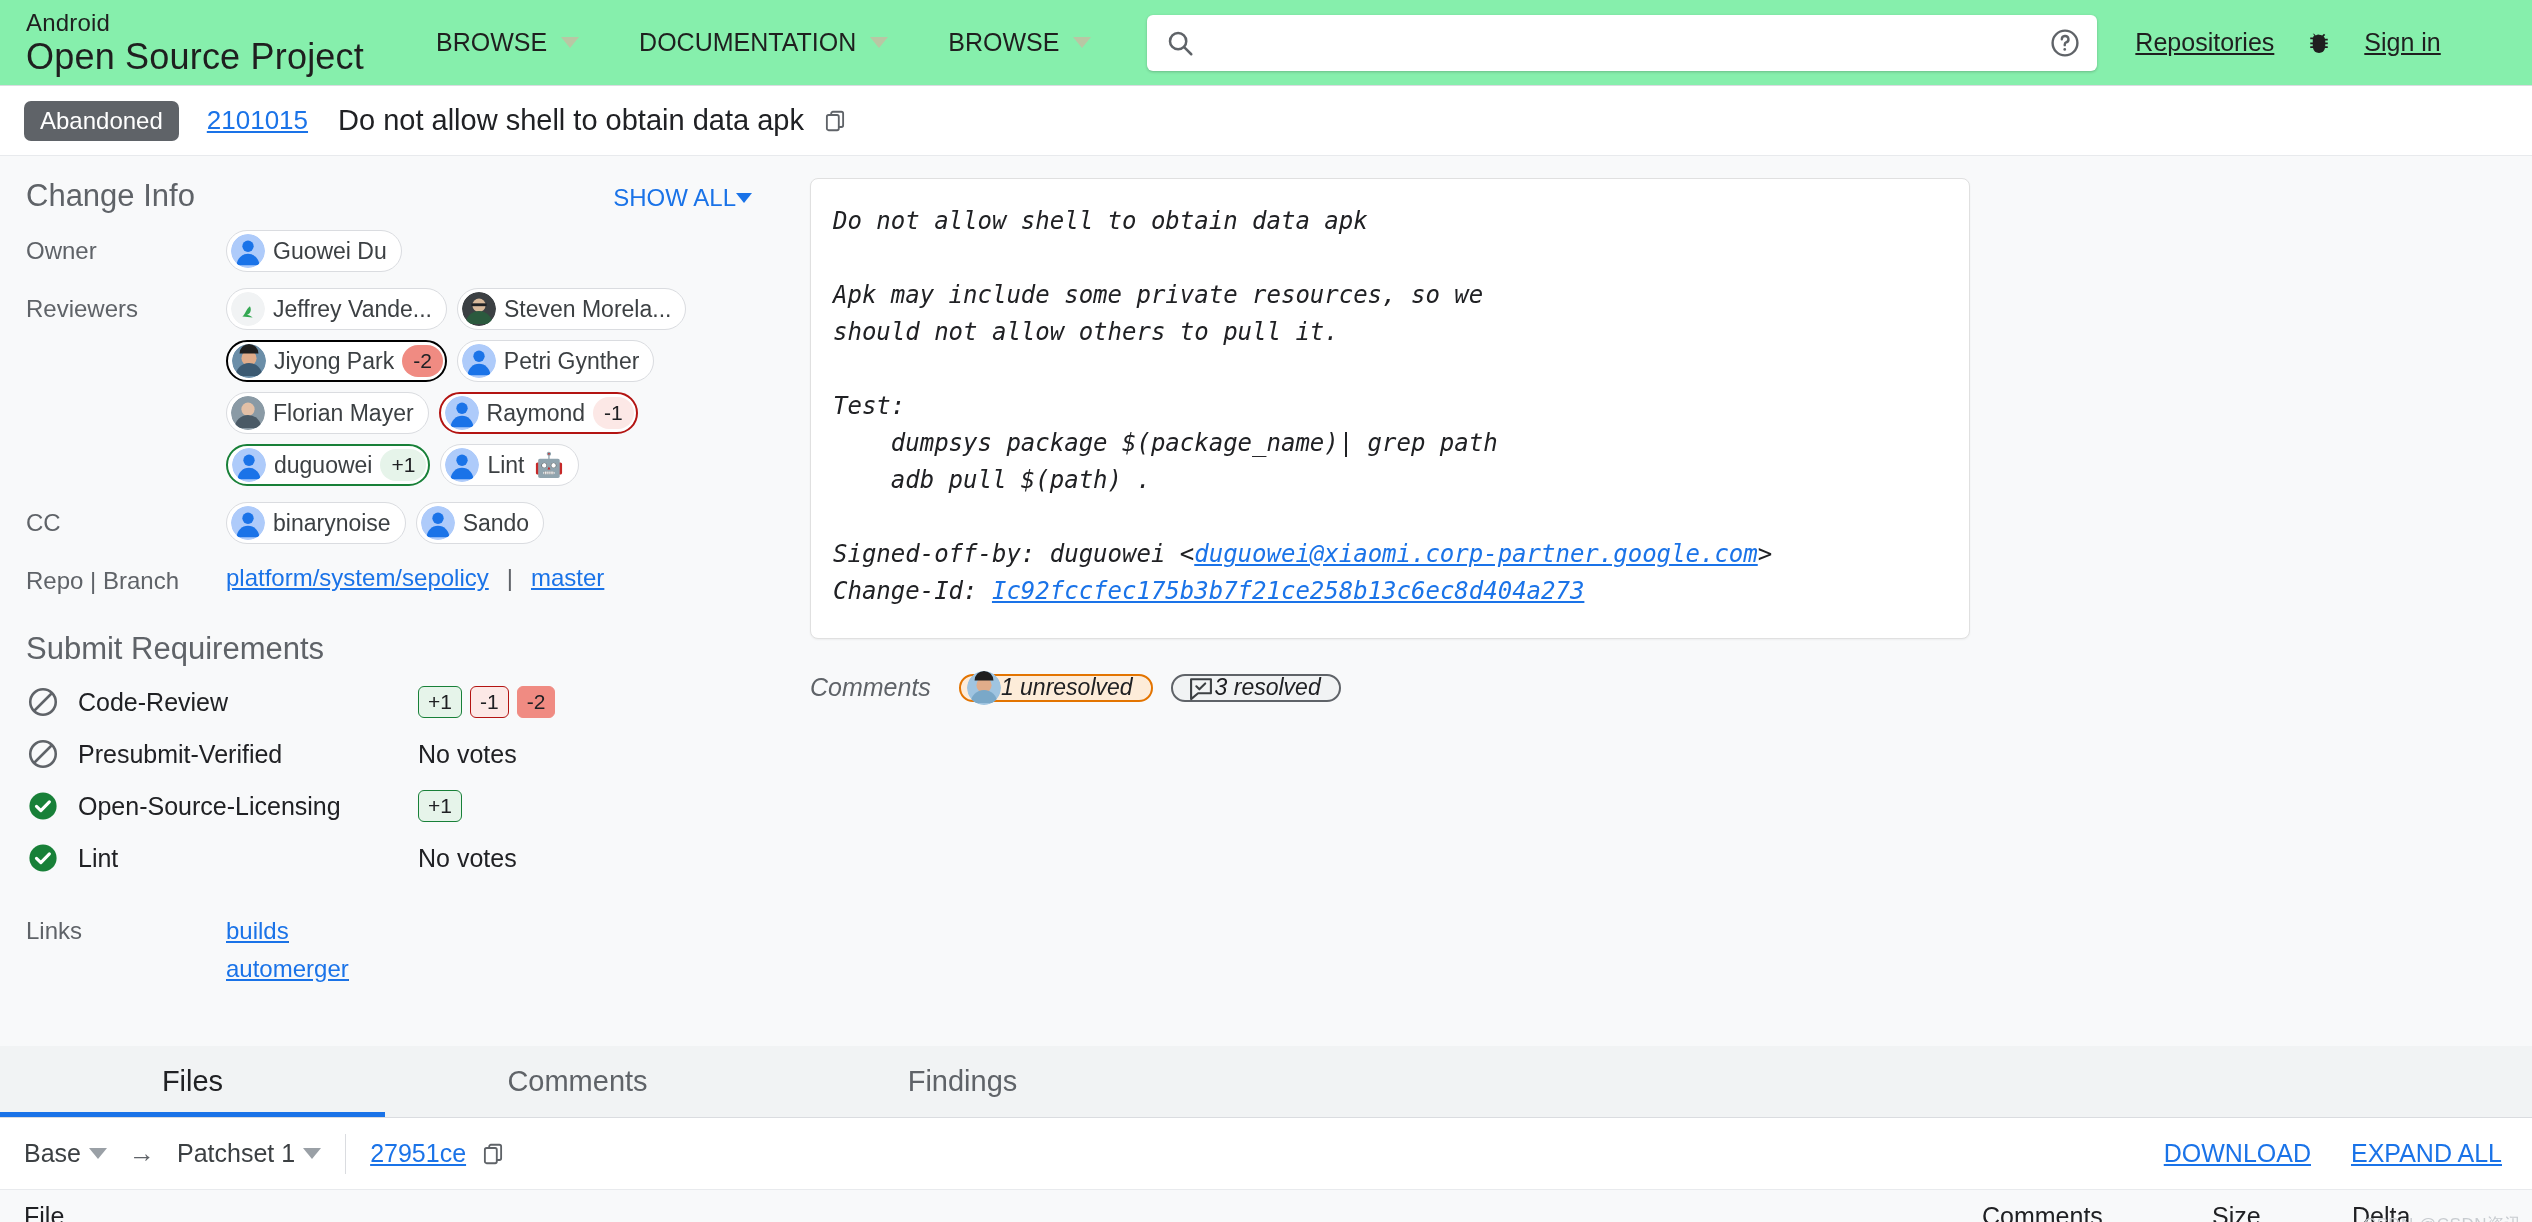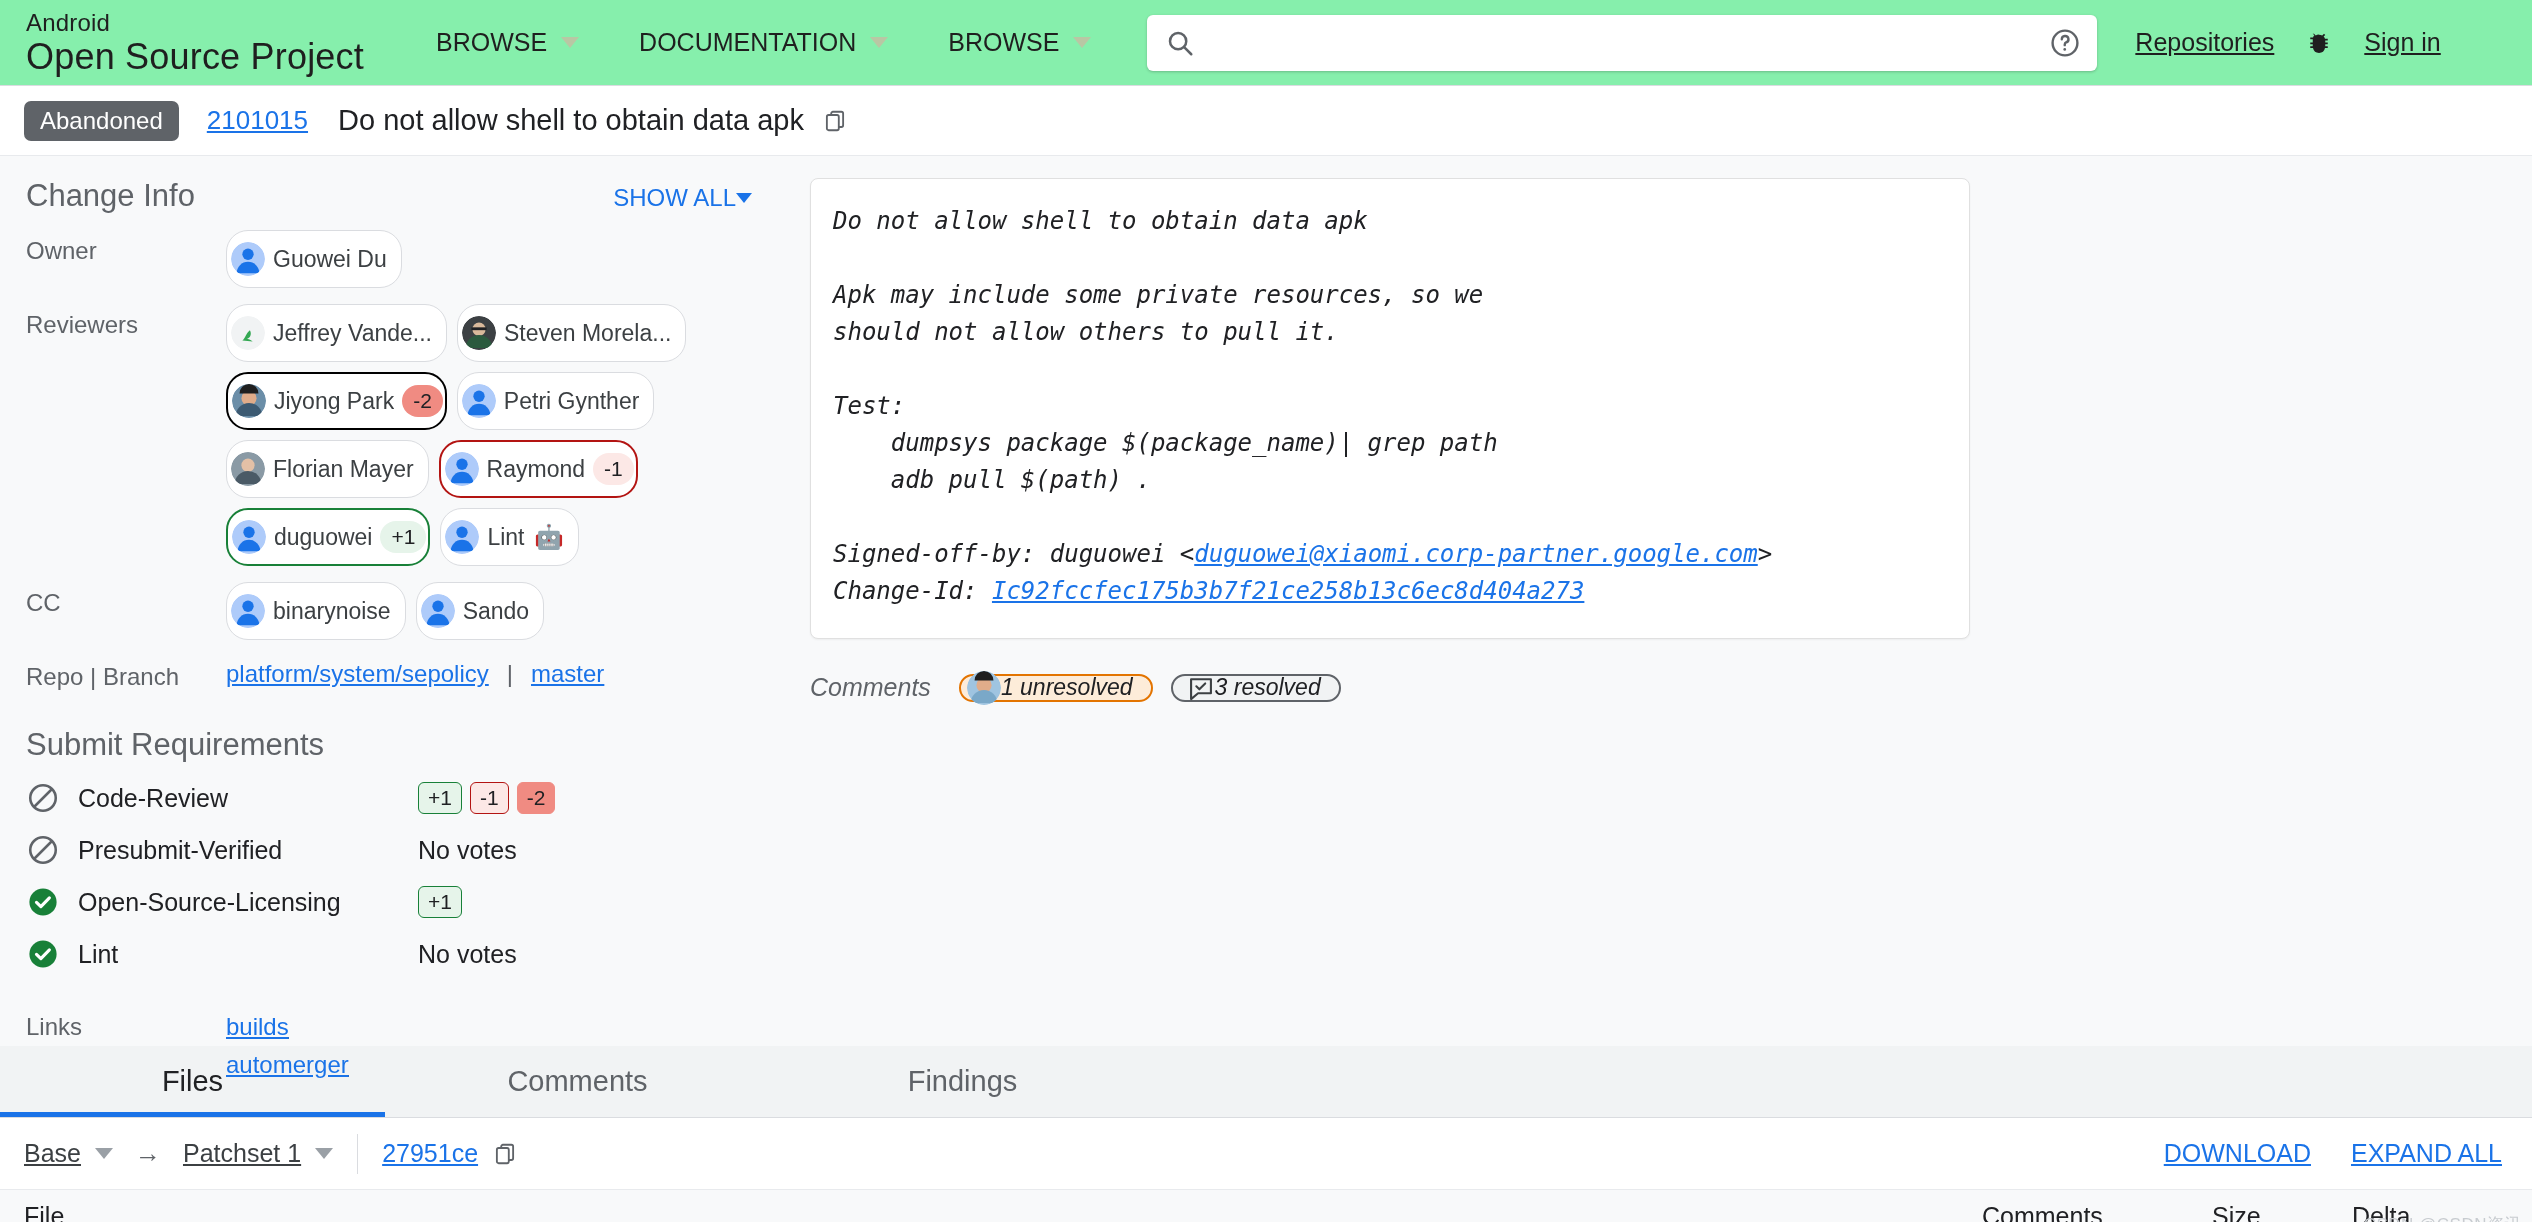--- a/index.html
+++ b/index.html
@@ -94,21 +94,21 @@
   .showall .chev { width:0;height:0;border-left:8px solid transparent;border-right:8px solid transparent;border-top:10px solid #1a73e8; }
 
   .inforow { display:flex; margin-top: 16px; }
   .infolabel { width: 200px; flex:0 0 200px; font-size:24px; color:#5f6368; padding-top:7px;}
   .infovals { flex:1; display:flex; flex-wrap:wrap; gap:10px 10px; }
 
   .chip {
     display:inline-flex; align-items:center;
     border:1px solid #dadce0; background:#fff;
     border-radius: 22px;
-    height: 58px;
+    height: 42px;
     padding: 0 14px 0 4px;
     font-size:23px; color:#3c4043;
     cursor:pointer;
     max-width: 360px;
   }
   .chip .nm { margin-left:8px; white-space:nowrap; overflow:hidden; text-overflow:ellipsis;}
   .chip.neg2 { border:2px solid #000000; padding-right:2px;}
   .chip.neg1 { border:2px solid #b31412; padding-right:2px;}
   .chip.pos1 { border:2px solid #188038; padding-right:2px;}
   .vote {
@@ -184,21 +184,21 @@
   .tab.active { color:#202124; }
   .tab.active:after {
     content:""; position:absolute; left:0; right:0; bottom:0; height:5px; background:#1a73e8;
   }
 
   
   .psrow {
     height:72px; display:flex; align-items:center; padding: 0 30px 0 24px;
     background:#fff; border-bottom:1px solid #e8eaed;
   }
-  .ps-sel { display:flex; align-items:center; gap:14px; font-size:25px; color:#3c4043; cursor:pointer;text-decoration:underline;}
+  .ps-sel { display:flex; align-items:center; gap:8px; font-size:25px; color:#3c4043; cursor:pointer;}
   .ps-sel .caret2 { width:0;height:0;border-left:9px solid transparent;border-right:9px solid transparent;border-top:11px solid #9aa0a6;}
   .arrow { margin: 0 22px; font-size:26px; color:#5f6368;}
   .vdiv { width:1px; height:40px; background:#dadce0; margin: 0 24px;}
   .sha { font-size:25px; color:#1a73e8; text-decoration:underline; cursor:pointer; margin-right:14px;}
   .ps-actions { margin-left:auto; display:flex; gap:40px;}
   .ps-actions span { font-size:25px; color:#1a73e8; cursor:pointer;text-decoration:underline;}
 
   
   .filehdr {
     height: 52px; display:flex; align-items:center;

